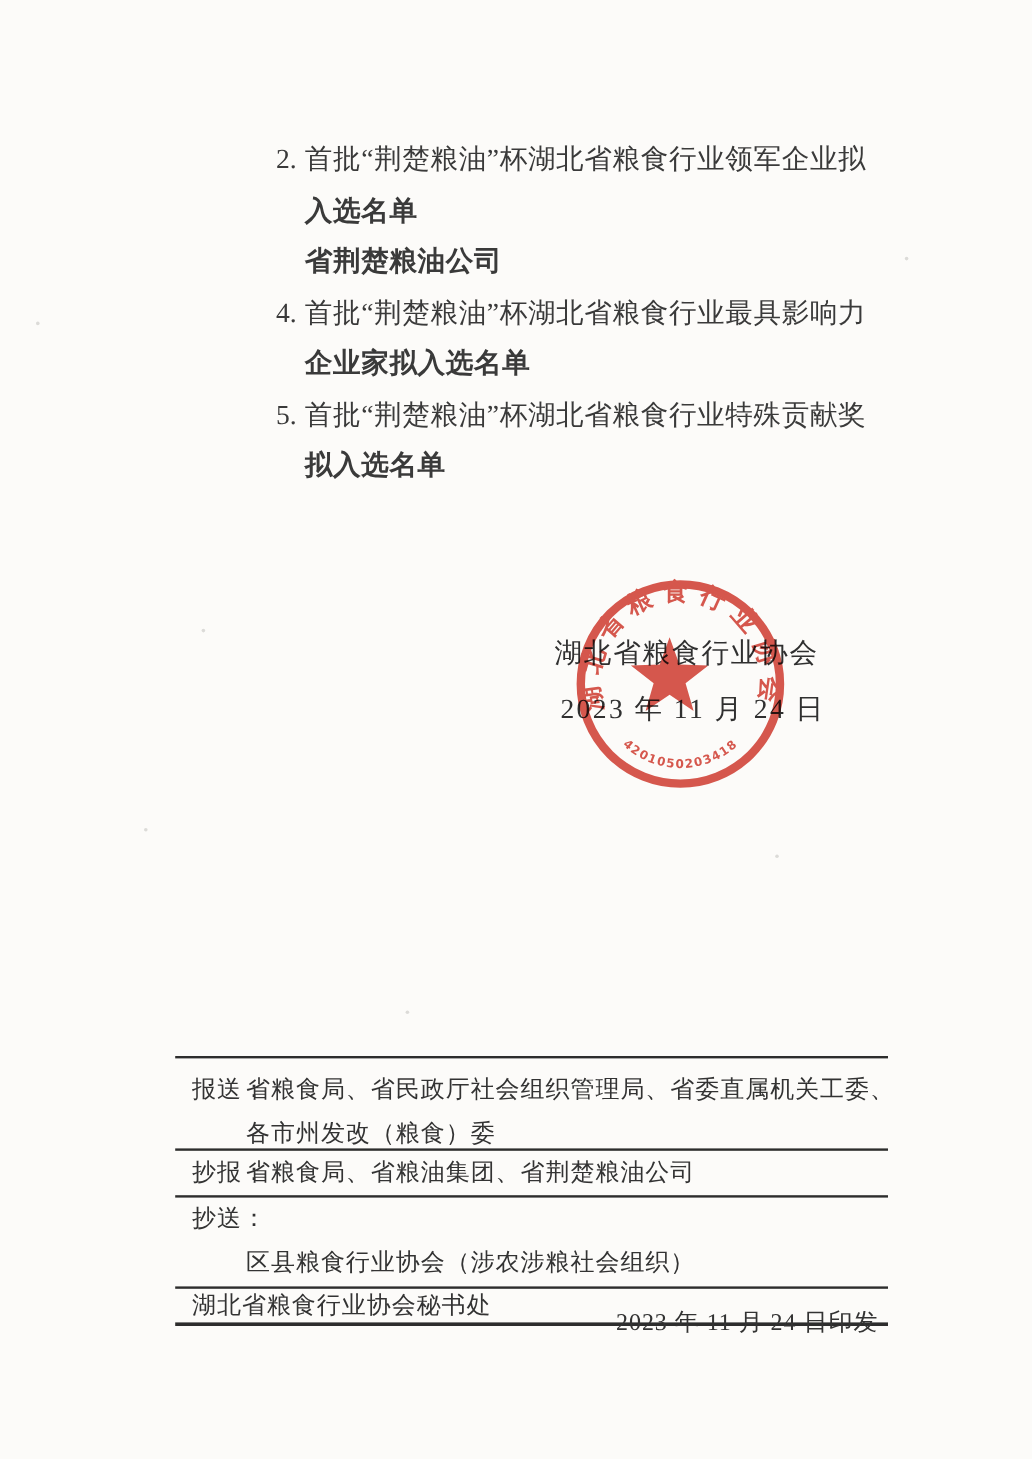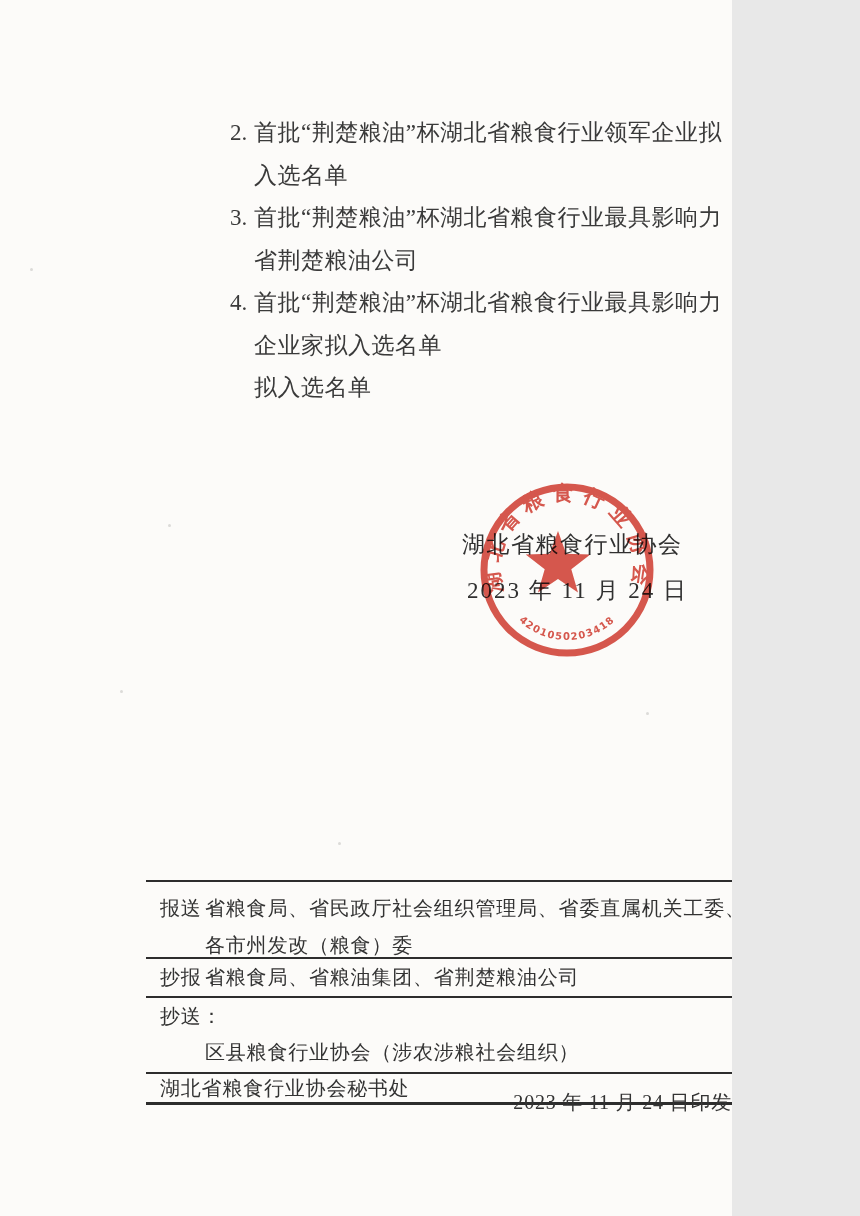--- a/index.html
+++ b/index.html
@@ -2,38 +2,38 @@
 <html><head>
 <meta charset="utf-8">
 <style>
   html,body{margin:0;padding:0;}
   body{
     font-family:"Liberation Serif","DejaVu Serif",serif;
     background:#e8e8e8;
   }
   .page{
     position:relative;
-    width:732px;height:1216px;
+    width:860px;height:1216px;
     background:#fcfbf9;
     overflow:hidden;
     color:#383838;
   }
   
   .doc-list{
     position:absolute;
     left:230px;top:112px;
     width:530px;
     font-size:23px;
     line-height:42.5px;
     letter-spacing:.5px;
     color:#3a3a3a;
   }
   .doc-line{height:42.5px;white-space:nowrap;}
   .doc-line .num{display:inline-block;width:24px;letter-spacing:0;}
-  .doc-line.cont{padding-left:24px;}
+  .doc-line.cont{padding-left:24px;font-weight:bold;}
   
   .sig-org{
     position:absolute;left:462px;top:532px;
     font-size:23px;line-height:26px;letter-spacing:1.5px;
     color:#303030;white-space:nowrap;
   }
   .sig-date{
     position:absolute;left:467px;top:578px;
     font-size:23px;line-height:26px;letter-spacing:2px;
     color:#303030;white-space:nowrap;
@@ -77,26 +77,26 @@
 </style>
 </head>
 <body>
 
 <div class="page">
 
   <div class="doc-list">
     <div class="doc-line"><span class="num">2.</span><span>首批“荆楚粮油”杯湖北省粮食行业领军企业拟</span></div>
     <div class="doc-line cont">入选名单</div>
 
-    <div class="doc-line"><span class="num">3.</span><span>首批“荆楚粮油”杯湖北省粮食行业最具影响力</span></div>
     <div class="doc-line cont">省荆楚粮油公司</div>
 
     <div class="doc-line"><span class="num">4.</span><span>首批“荆楚粮油”杯湖北省粮食行业最具影响力</span></div>
     <div class="doc-line cont">企业家拟入选名单</div>
 
+    <div class="doc-line"><span class="num">5.</span><span>首批“荆楚粮油”杯湖北省粮食行业特殊贡献奖</span></div>
     <div class="doc-line cont">拟入选名单</div>
   </div>
 
   <div class="sig-org">湖北省粮食行业协会</div>
   <div class="sig-date">2023 年 11 月 24 日</div>
 
   <svg class="seal" viewBox="-90 -90 180 180" xmlns="http://www.w3.org/2000/svg">
     <defs>
       <path id="sealArcTop" d="M -62 26 A 68 68 0 1 1 62 26" fill="none"></path>
       <path id="sealArcBottom" d="M -56 42 A 70 70 0 0 0 56 42" fill="none"></path>

